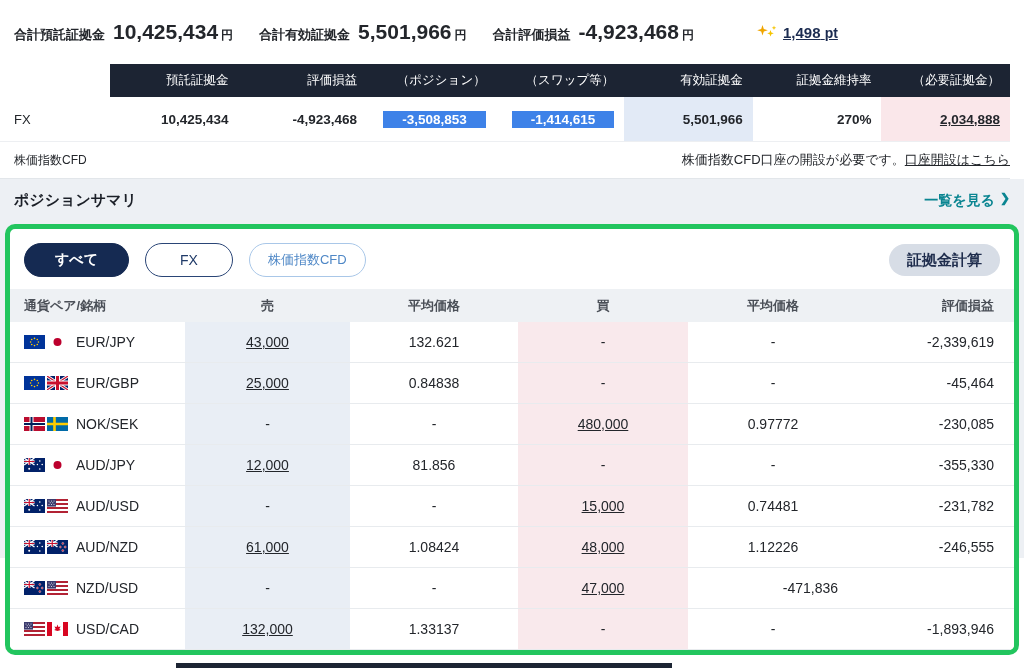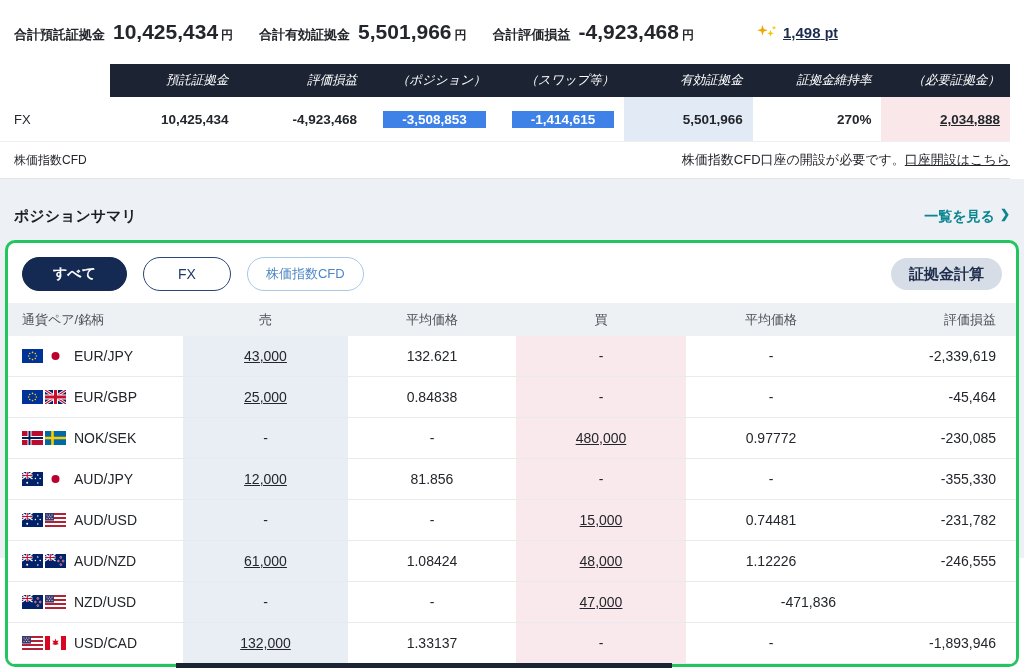--- a/index.html
+++ b/index.html
@@ -14,54 +14,54 @@
   .s-unit{font-size:12px;margin-left:3px;font-weight:bold;}
   .points{display:flex;align-items:center;margin-left:36px;cursor:pointer;}
   .sparkle{width:22px;height:17px;margin-right:5px;display:inline-flex;}
   .sparkle svg{width:100%;height:100%;display:block;}
   .points-text{font-size:15px;font-weight:bold;color:#1b2b50;text-decoration:underline;}
   .pt-unit{font-size:14px;}
 
   
   .account-table{padding-right:14px;background:#fff;}
   .at-header,.at-row{display:grid;grid-template-columns:110px repeat(7,1fr);}
-  .at-header{height:33px;font-style:italic;}
+  .at-header{height:33px;}
   .at-h{background:#1c2433;color:#fff;font-size:12.5px;display:flex;align-items:center;justify-content:flex-end;padding-right:10px;}
   .at-first{background:transparent;}
   .at-row{height:45px;border-bottom:1px solid #edeff2;}
   .at-cell{display:flex;align-items:center;justify-content:flex-end;padding-right:10px;font-size:13.5px;font-weight:bold;}
   .at-label{justify-content:flex-start;padding-left:14px;font-weight:normal;font-size:13px;}
   .cell-effective{background:#e2eaf6;}
   .cell-required{background:#fae7ea;text-decoration:underline;}
   .sel{background:#3e82e8;color:#fff;padding:1px 19px;}
   .cfd-row{display:flex;align-items:center;justify-content:space-between;height:37px;padding-left:14px;border-bottom:1px solid #e2e6ea;background:#fff;}
   .cfd-label{font-size:12px;color:#23262b;}
   .cfd-right{font-size:13px;color:#23262b;}
   .cfd-link{color:#23262b;text-decoration:underline;cursor:pointer;}
 
   
-  .gray-area{background:#edf0f4;height:379px;padding-top:28px;}
+  .gray-area{background:#edf0f4;height:379px;padding-top:12px;}
   .ps-head{display:flex;align-items:center;justify-content:space-between;padding:0 14px;margin-bottom:14px;}
   .ps-title{font-size:15px;font-weight:bold;color:#1b1f27;}
   .view-all{display:flex;gap:5px;color:#0a8591;font-size:14px;font-weight:bold;cursor:pointer;font-family:Liberation Serif, serif;}
   .chev{font-size:12px;line-height:1;}
 
-  .card{background:#fff;margin:0 5px;border-radius:10px;border:3px solid #22c55e;overflow:hidden;}
+  .card{background:#fff;margin:0 5px;border-radius:10px;border:5px solid #22c55e;overflow:hidden;}
   .tabs-row{display:flex;align-items:center;padding:14px 14px 12px;}
   .tabs{display:flex;gap:16px;}
   .tab{height:34px;border-radius:17px;font-size:14px;cursor:pointer;border:1px solid transparent;background:#fff;padding:0 24px;font-family:inherit;color:#23262b;}
   .tab-active{background:#152a52;color:#fff;font-weight:bold;border-color:#152a52;padding:0 30px;}
   .tab-fx{border-color:#2a4576;color:#1f3a68;padding:0 34px;}
   .tab-cfd{border-color:#a9c7e8;color:#4e87c6;font-size:13px;padding:0 18px;}
   .calc-btn{margin-left:auto;height:32px;border-radius:16px;border:none;background:#d7dde6;color:#1f2d4d;font-weight:bold;font-size:15px;padding:0 18px;cursor:pointer;font-family:inherit;}
 
   
   .pos-header,.pos-row{display:grid;grid-template-columns:175px 165px 168px 170px 170px 1fr;}
   .pos-header{background:#eef1f4;height:33px;}
-  .pos-header .pcell{font-size:13px;color:#4a4f57;font-weight:normal;}
+  .pos-header .pcell{font-size:13px;color:#4a4f57;font-weight:bold;}
   .pcell{display:flex;align-items:center;justify-content:center;font-size:14px;}
   .c-pair{justify-content:flex-start;padding-left:14px;}
   .c-pl{justify-content:flex-end;padding-right:20px;}
   .pos-row{height:41px;border-bottom:1px solid #e8ebee;background:#fff;}
   .colbg-sell{background:#e9eef5;}
   .colbg-buy{background:#f9e9ec;}
   .qty-link{text-decoration:underline;cursor:pointer;color:#23262b;}
   .flags{display:inline-flex;gap:2px;margin-right:8px;}
   .flag{width:21px;height:14px;display:inline-block;box-shadow:inset 0 0 0 1px rgba(0,0,0,.12);}
   .flag svg{display:block;width:100%;height:100%;}

